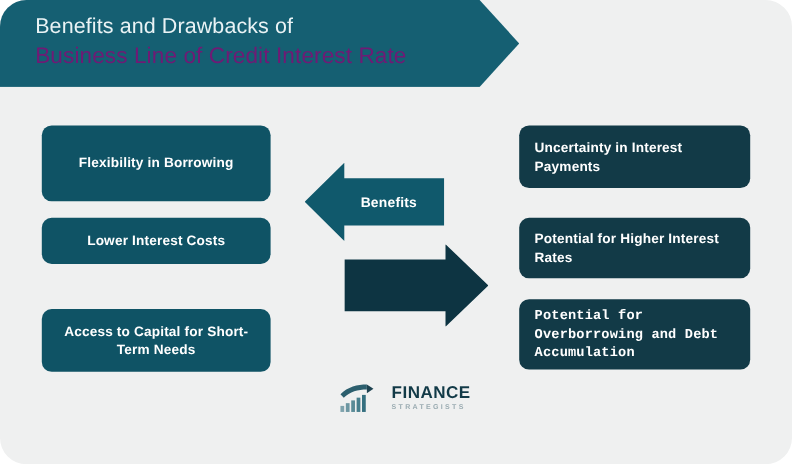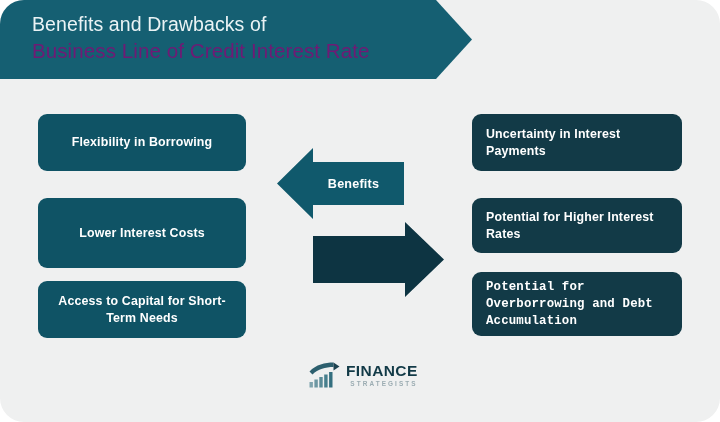--- a/index.html
+++ b/index.html
@@ -78,22 +78,22 @@
   }
   .box-right {
     left: 472px;
     width: 210px;
     background: #123a47;
     justify-content: flex-start;
     text-align: left;
     padding: 1px 14px;
   }
 
-  .l1 { top: 114px; height: 57px; justify-content: center; }
-  .l2 { top: 198px; height: 70px; }
+  .l1 { top: 114px; height: 69px; justify-content: center; }
+  .l2 { top: 198px; height: 42px; }
   .l3 { top: 281px; height: 57px; }
 
   .r1 { top: 114px; height: 57px; }
   .r2 { top: 198px; height: 55px; }
   .r3 { top: 272px; height: 64px; font-family: Liberation Mono, monospace; }
 
   .box .text { display: block; width: 100%; }
 
   
   .arrow-benefits {
@@ -135,25 +135,24 @@
     font-weight: 700;
     font-size: 12.6px;
     letter-spacing: 0.2px;
     padding-right: 22px;
   }
 
   
   .logo {
     position: absolute;
     left: 308px;
-    top: 361px;
+    top: 348px;
     display: flex;
     align-items: center;
-    gap: 5px;
-    text-align: right;
+    gap: 15px;
   }
   .logo-mark {
     width: 33px;
     height: 28px;
     flex: 0 0 auto;
   }
   .logo-words { display: flex; flex-direction: column; justify-content: center; }
   .logo-primary {
     color: #123a47;
     font-weight: 700;

